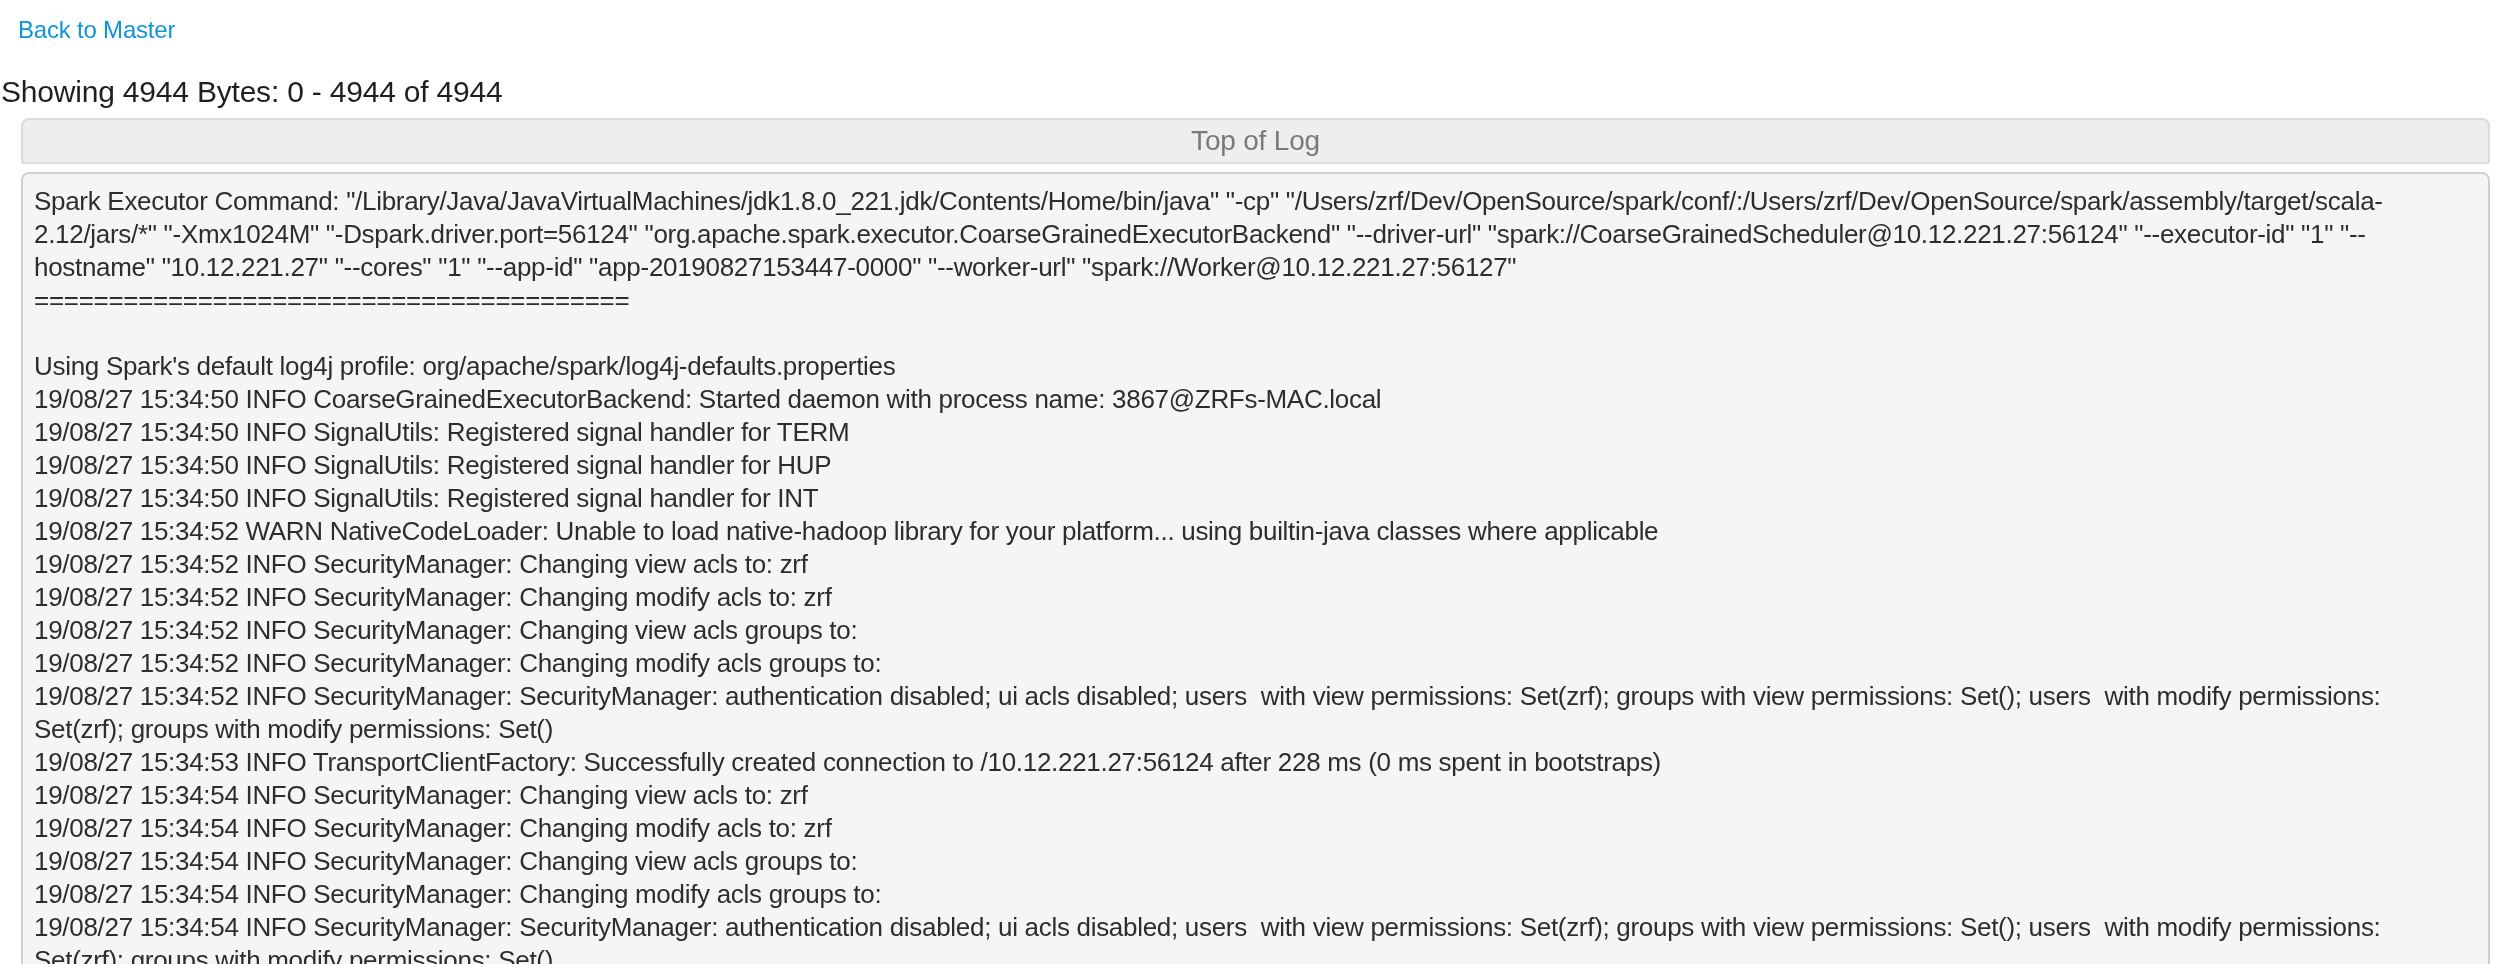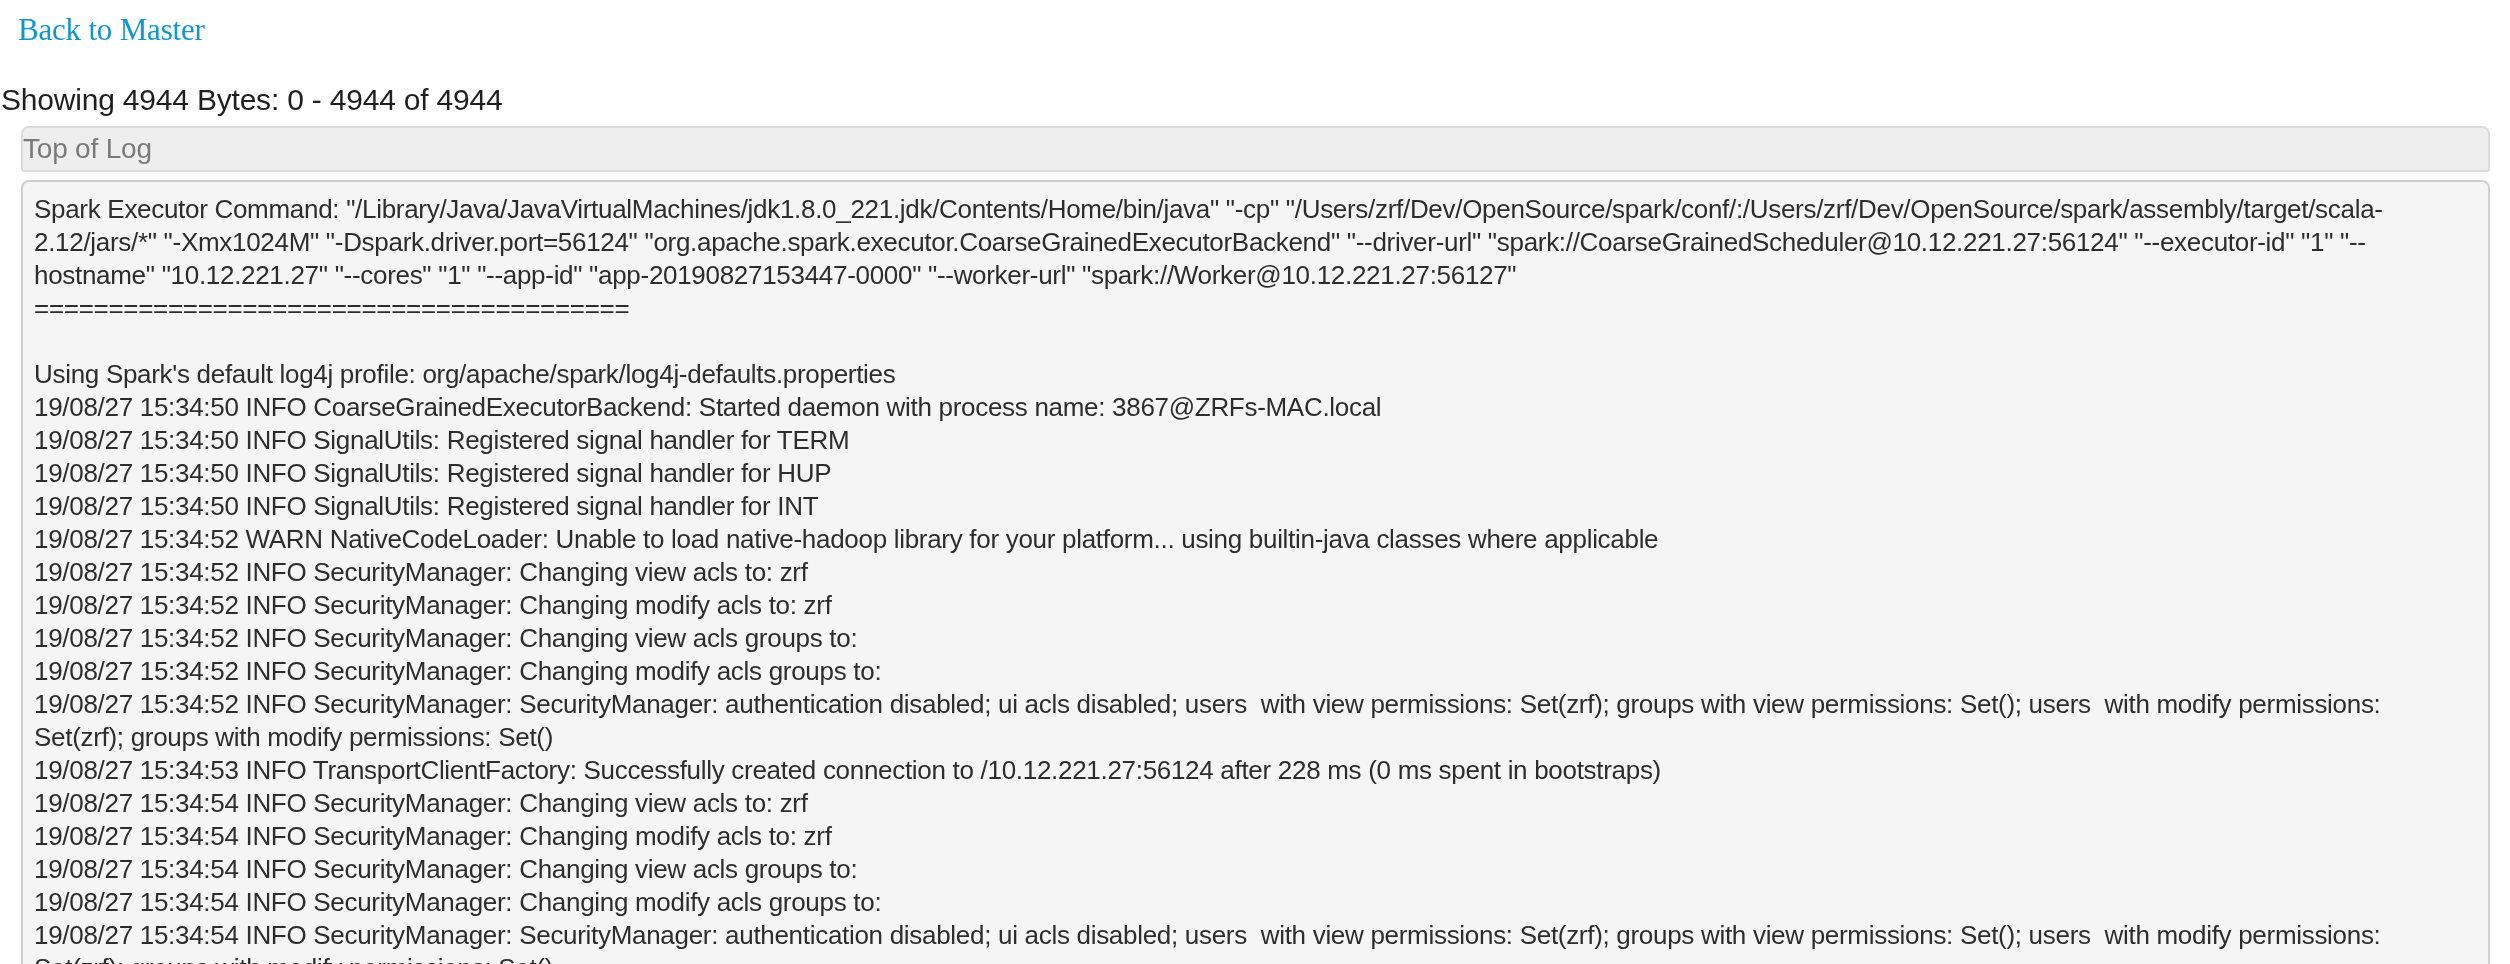--- a/index.html
+++ b/index.html
@@ -11,41 +11,41 @@
     overflow: hidden;
     font-family: "Liberation Sans", "DejaVu Sans", sans-serif;
   }
   .page {
     width: 2510px;
     height: 964px;
     position: relative;
   }
   .back-link {
     display: inline-block;
-    margin: 14px 0 8px 18px;
-    font-size: 31px;
+    margin: 14px 0 0 18px;
+    font-size: 24px;
     line-height: 32px;
     color: #1095d5;
     text-decoration: none;
     letter-spacing: -0.2px;
-    font-family: Liberation Serif, serif;
   }
   .byte-summary {
     margin: 28px 0 0 1px;
     font-size: 30px;
     line-height: 36px;
     color: #1f1f1f;
     letter-spacing: -0.2px;
   }
   .log-header {
     margin: 8px 20px 8px 21px;
     height: 42px;
     background: #eeeeee;
     border: 2px solid #dbdbdb;
     border-radius: 8px 8px 3px 3px;
+    text-align: center;
     font-size: 28px;
     line-height: 42px;
     color: #7a7a7a;
     letter-spacing: -0.2px;
   }
   .log-content {
     margin: 0 20px 0 21px;
     height: 810px;
     background: #f5f5f5;
     border: 2px solid #cfcfcf;

